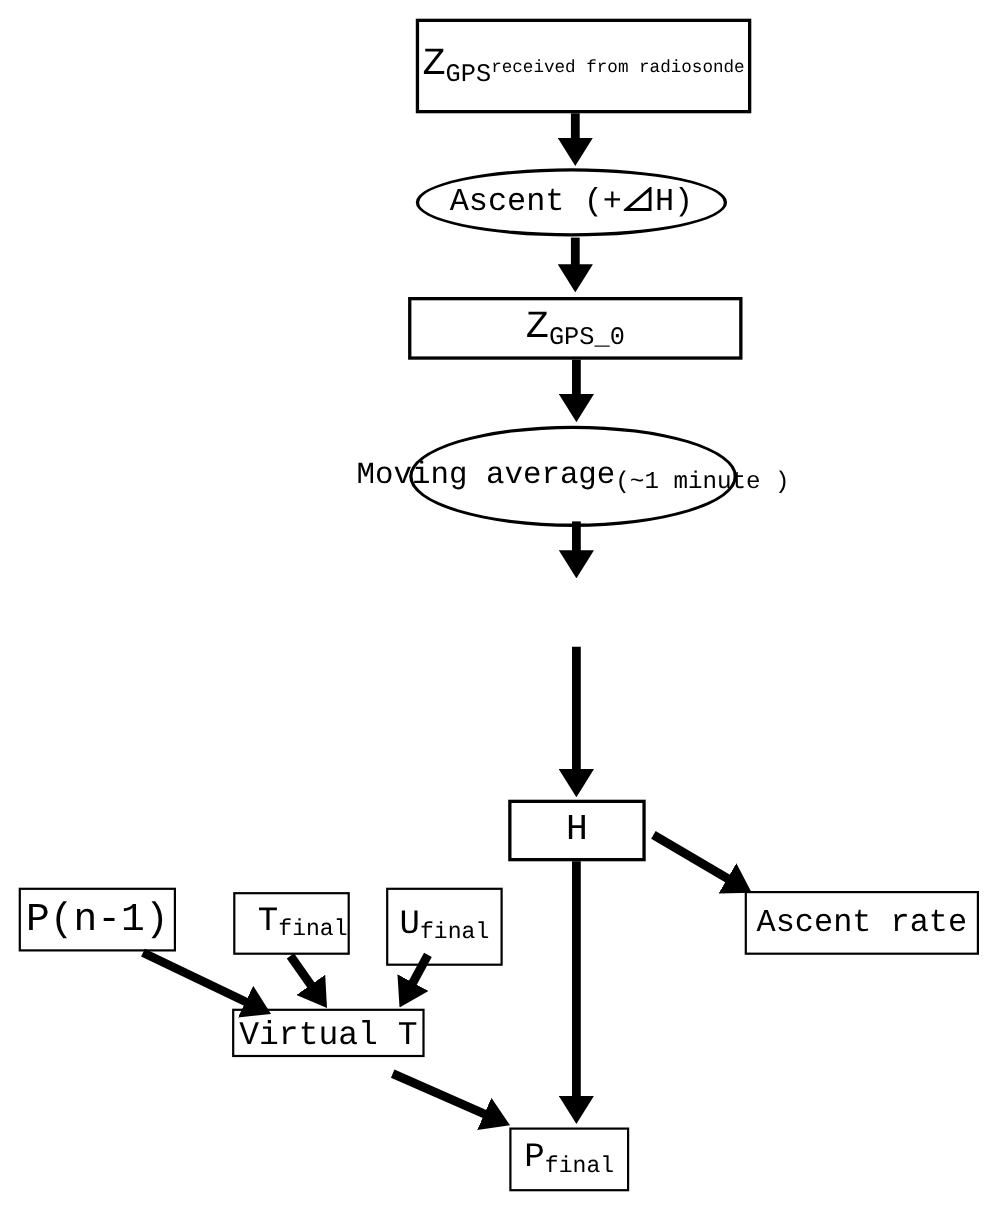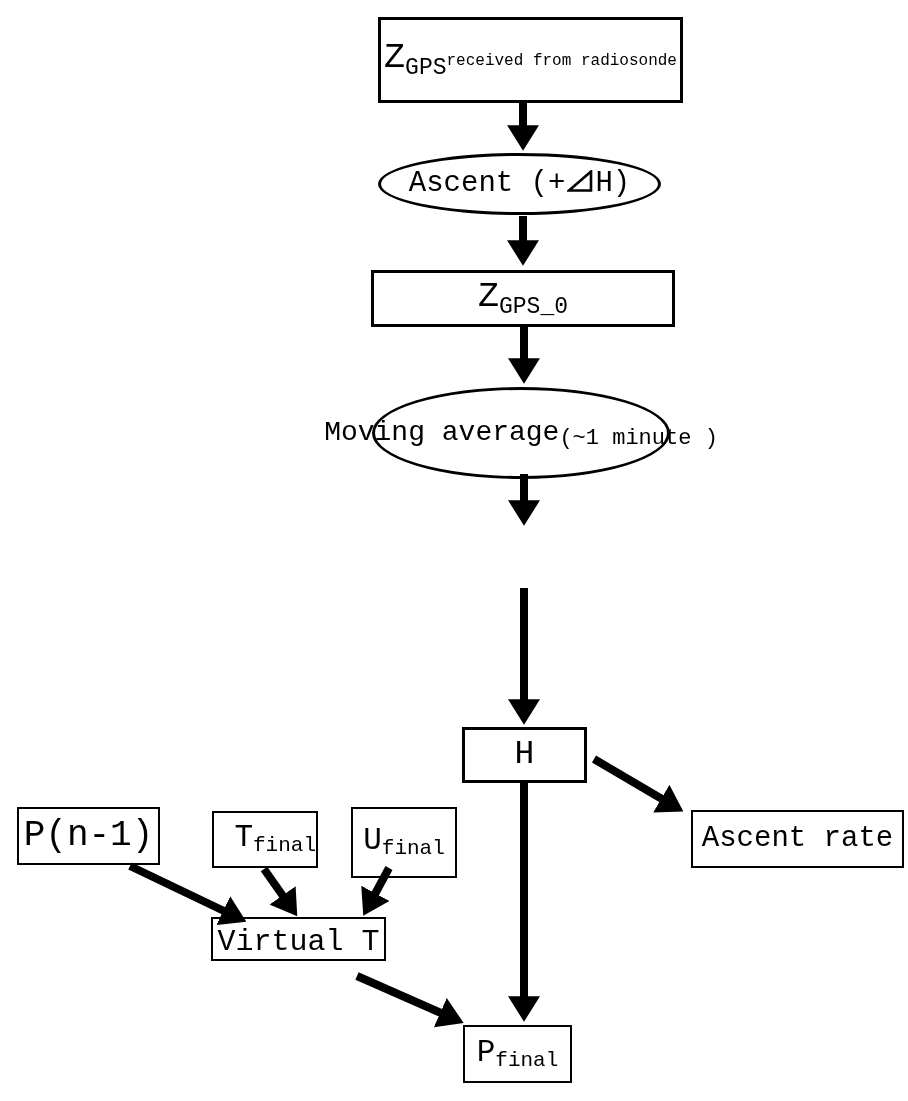--- a/index.html
+++ b/index.html
@@ -19,21 +19,21 @@
   .rect-2 { border:2.5px solid var(--stroke); }
   .ellipse{ border:3px solid var(--stroke); border-radius:50%; }
 
   
   .n-zgps     { left:378px; top:17px;  width:305px; height:86px; }
   .n-offset   { left:378px; top:153px; width:283px; height:62px; }
   .n-zgps0    { left:371px; top:270px; width:304px; height:57px; }
   .n-movavg   { left:372px; top:387px; width:298px; height:92px; }
   .n-zgps1    { left:439px; top:531px; width:169px; height:56px; }
   .n-h        { left:462px; top:727px; width:125px; height:56px; }
-  .n-ascent   { left:677px; top:810px; width:213px; height:58px;margin-left:14px; }
+  .n-ascent   { left:677px; top:810px; width:213px; height:58px; }
   .n-pn1      { left:17px;  top:807px; width:143px; height:58px; }
   .n-tfinal   { left:212px; top:811px; width:106px; height:57px;justify-content:flex-end; }
   .n-ufinal   { left:351px; top:807px; width:106px; height:71px; }
   .n-virtualt { left:211px; top:917px; width:175px; height:44px;align-items:flex-end; }
   .n-pfinal   { left:463px; top:1025px;width:109px; height:58px; }
 
   
   .sym-main-lg { font-size:35px; }
   .sym-sub-lg  { font-size:23px; vertical-align:-7px; }
   .sym-main-md { font-size:31px; }

